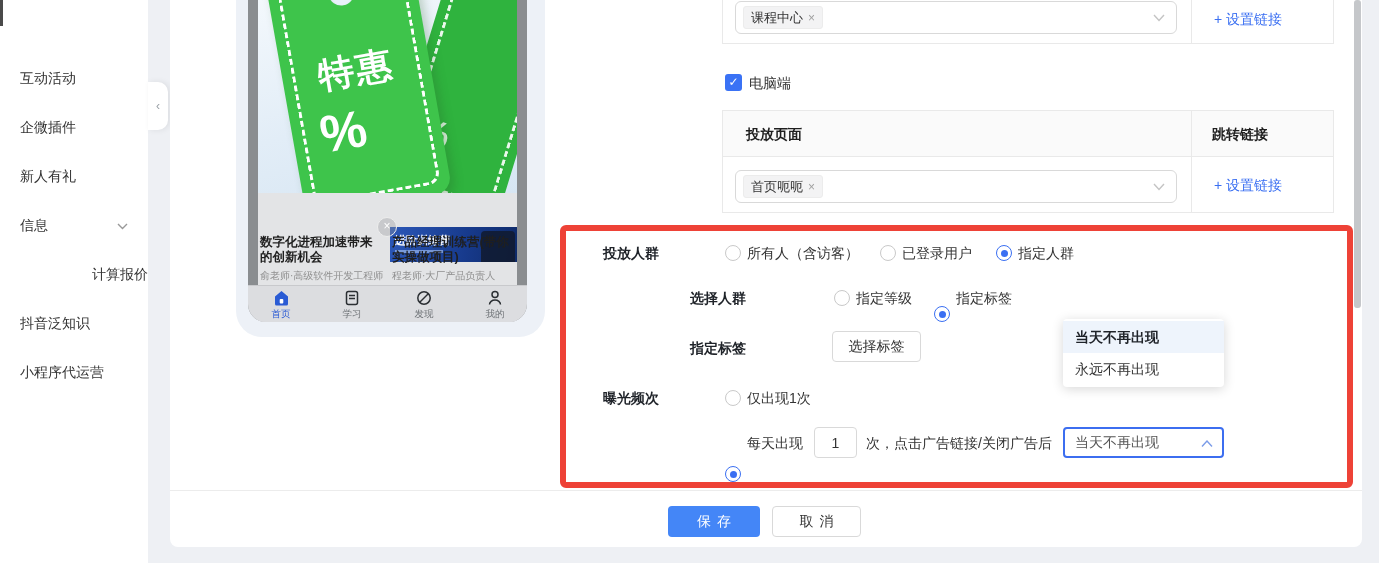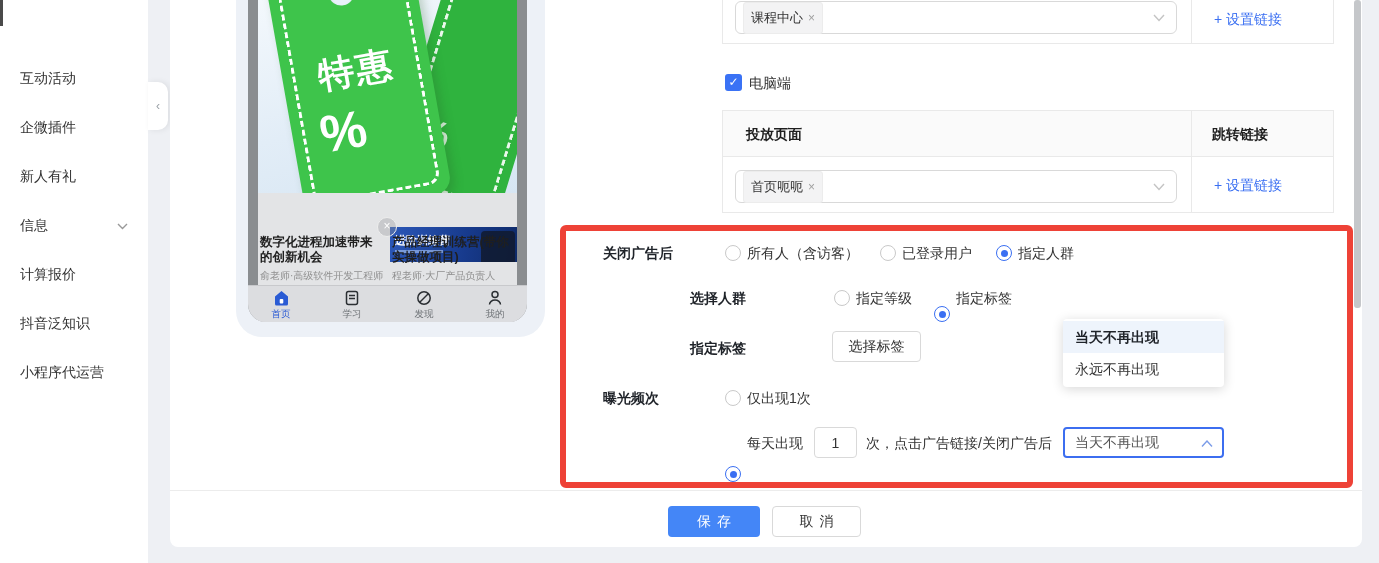--- a/index.html
+++ b/index.html
@@ -43,21 +43,21 @@
   .tab .t-label { display:block; margin-top:2px; font-size:9.5px; color:#6f7377; }
   .tab.active .t-label { color:#2a5bd4; }
   .phone-close { left:377px; top:217px; width:20px; height:20px; border-radius:50%; border:1.5px solid #ededed; background:rgba(150,152,155,.35); color:#fff; font-size:12px; line-height:17px; text-align:center; cursor:pointer; }
 
   
   .tbl-top { left:722px; top:0; width:612px; height:44px; border:1px solid #e9e9e9; border-top:none; }
   .tbl-top .divider, .tbl2 .divider { position:absolute; left:468px; top:0; bottom:0; border-left:1px solid #e9e9e9; }
   .sel { background:#fff; border:1px solid #d9d9d9; border-radius:6px; display:flex; align-items:center; padding:0 28px 0 7px; }
   .sel-1 { left:735px; top:1px; width:442px; height:33px; }
   .sel-2 { left:735px; top:170px; width:442px; height:33px; }
-  .chip { display:inline-flex; align-items:center; gap:5px; height:32px; padding:0 7px; background:#f3f3f4; border:1px solid #ececec; border-radius:3px; font-size:13px; color:#333; }
+  .chip { display:inline-flex; align-items:center; gap:5px; height:23px; padding:0 7px; background:#f3f3f4; border:1px solid #ececec; border-radius:3px; font-size:13px; color:#333; }
   .chip .x { color:#a0a0a0; font-size:12px; cursor:pointer; }
   .sel .arrow { position:absolute; right:11px; top:50%; transform:translateY(-50%); }
   .blue-link { color:#3a6ff2; font-size:14px; cursor:pointer; white-space:nowrap;margin-left:7px; }
   .link-1 { left:1207px; top:11px; }
   .link-2 { left:1207px; top:177px; }
   .checkbox { left:725px; top:74px; width:17px; height:17px; background:#3a72f5; border-radius:3px; color:#fff; font-size:12px; line-height:16px; text-align:center; cursor:pointer; }
   .cb-label { left:749px; top:75px; font-size:14px; color:#333; }
   .tbl2 { left:722px; top:110px; width:612px; height:103px; border:1px solid #e9e9e9; }
   .tbl2 .head { position:absolute; left:0; top:0; width:100%; height:46px; background:#fafafa; border-bottom:1px solid #e9e9e9; }
   .th { position:absolute; top:0; height:46px; line-height:46px; font-size:14px; font-weight:bold; color:#1f1f1f; }
@@ -96,21 +96,21 @@
       <span>新人有礼</span>
     </div>
   <div class="abs side-item" style="top:206px;">
     <span>信息</span>
     <span class="side-chevron">
       <svg width="11" height="7" viewBox="0 0 11 7">
           <polyline points="1,1 5.5,5.5 10,1" fill="none" stroke="#999" stroke-width="1.4"></polyline>
         </svg>
     </span>
   </div>
-  <div class="abs side-item" style="top:255px;">
+  <div class="abs side-item" style="top:255px;justify-content:flex-end;">
       <span>计算报价</span>
     </div>
   <div class="abs side-item" style="top:304px;">
       <span>抖音泛知识</span>
     </div>
   <div class="abs side-item" style="top:353px;">
       <span>小程序代运营</span>
     </div>
 </div>
 <div class="abs edge-artifact"></div>
@@ -213,21 +213,21 @@
   <span class="arrow">
     <svg width="12" height="8" viewBox="0 0 12 8">
         <polyline points="1,1 6,6.5 11,1" fill="none" stroke="#c4c4c4" stroke-width="1.4"></polyline>
       </svg>
   </span>
 </div>
 <div class="abs blue-link link-2">+ 设置链接</div>
 
 <div class="abs red-box"></div>
 
-<div class="abs flabel" style="left:603px;top:245px;">关闭广告后</div>
+<div class="abs flabel" style="left:603px;top:245px;">投放人群</div>
 <div class="abs radio" style="left:725px;top:245px;"></div>
 <div class="abs rlabel" style="left:747px;top:245px;">所有人（含访客）</div>
 <div class="abs radio" style="left:880px;top:245px;"></div>
 <div class="abs rlabel" style="left:902px;top:245px;">已登录用户</div>
 <div class="abs radio sel-on" style="left:996px;top:245px;"></div>
 <div class="abs rlabel" style="left:1018px;top:245px;">指定人群</div>
 
 <div class="abs flabel" style="left:690px;top:290px;">选择人群</div>
 <div class="abs radio" style="left:834px;top:290px;"></div>
 <div class="abs rlabel" style="left:856px;top:290px;">指定等级</div>

